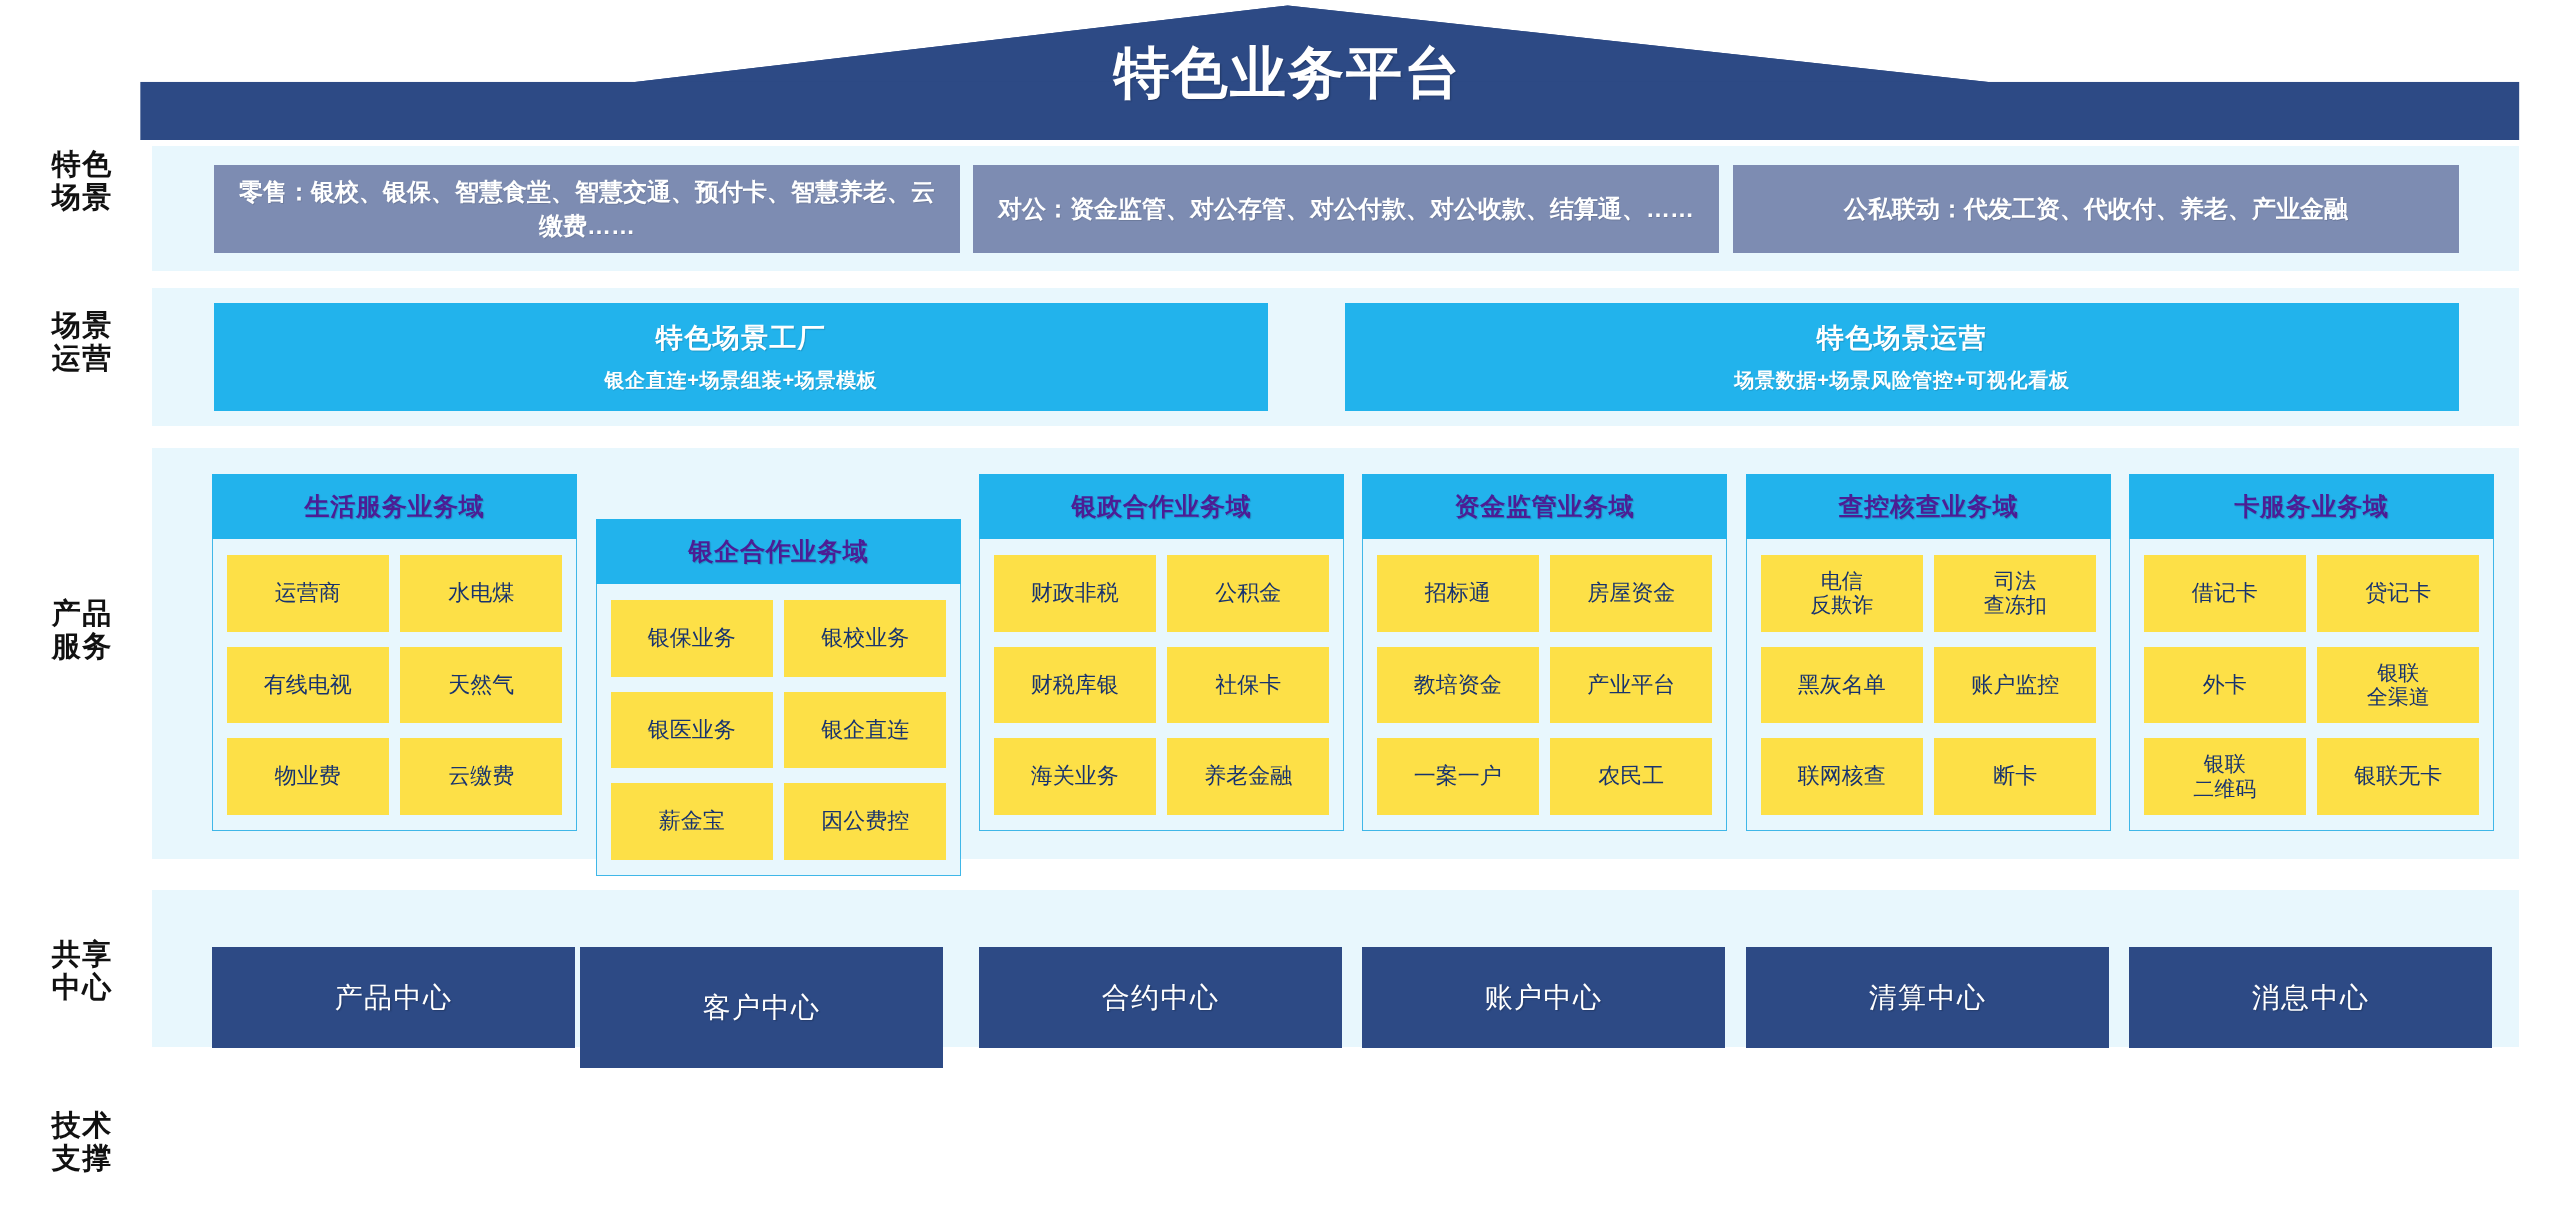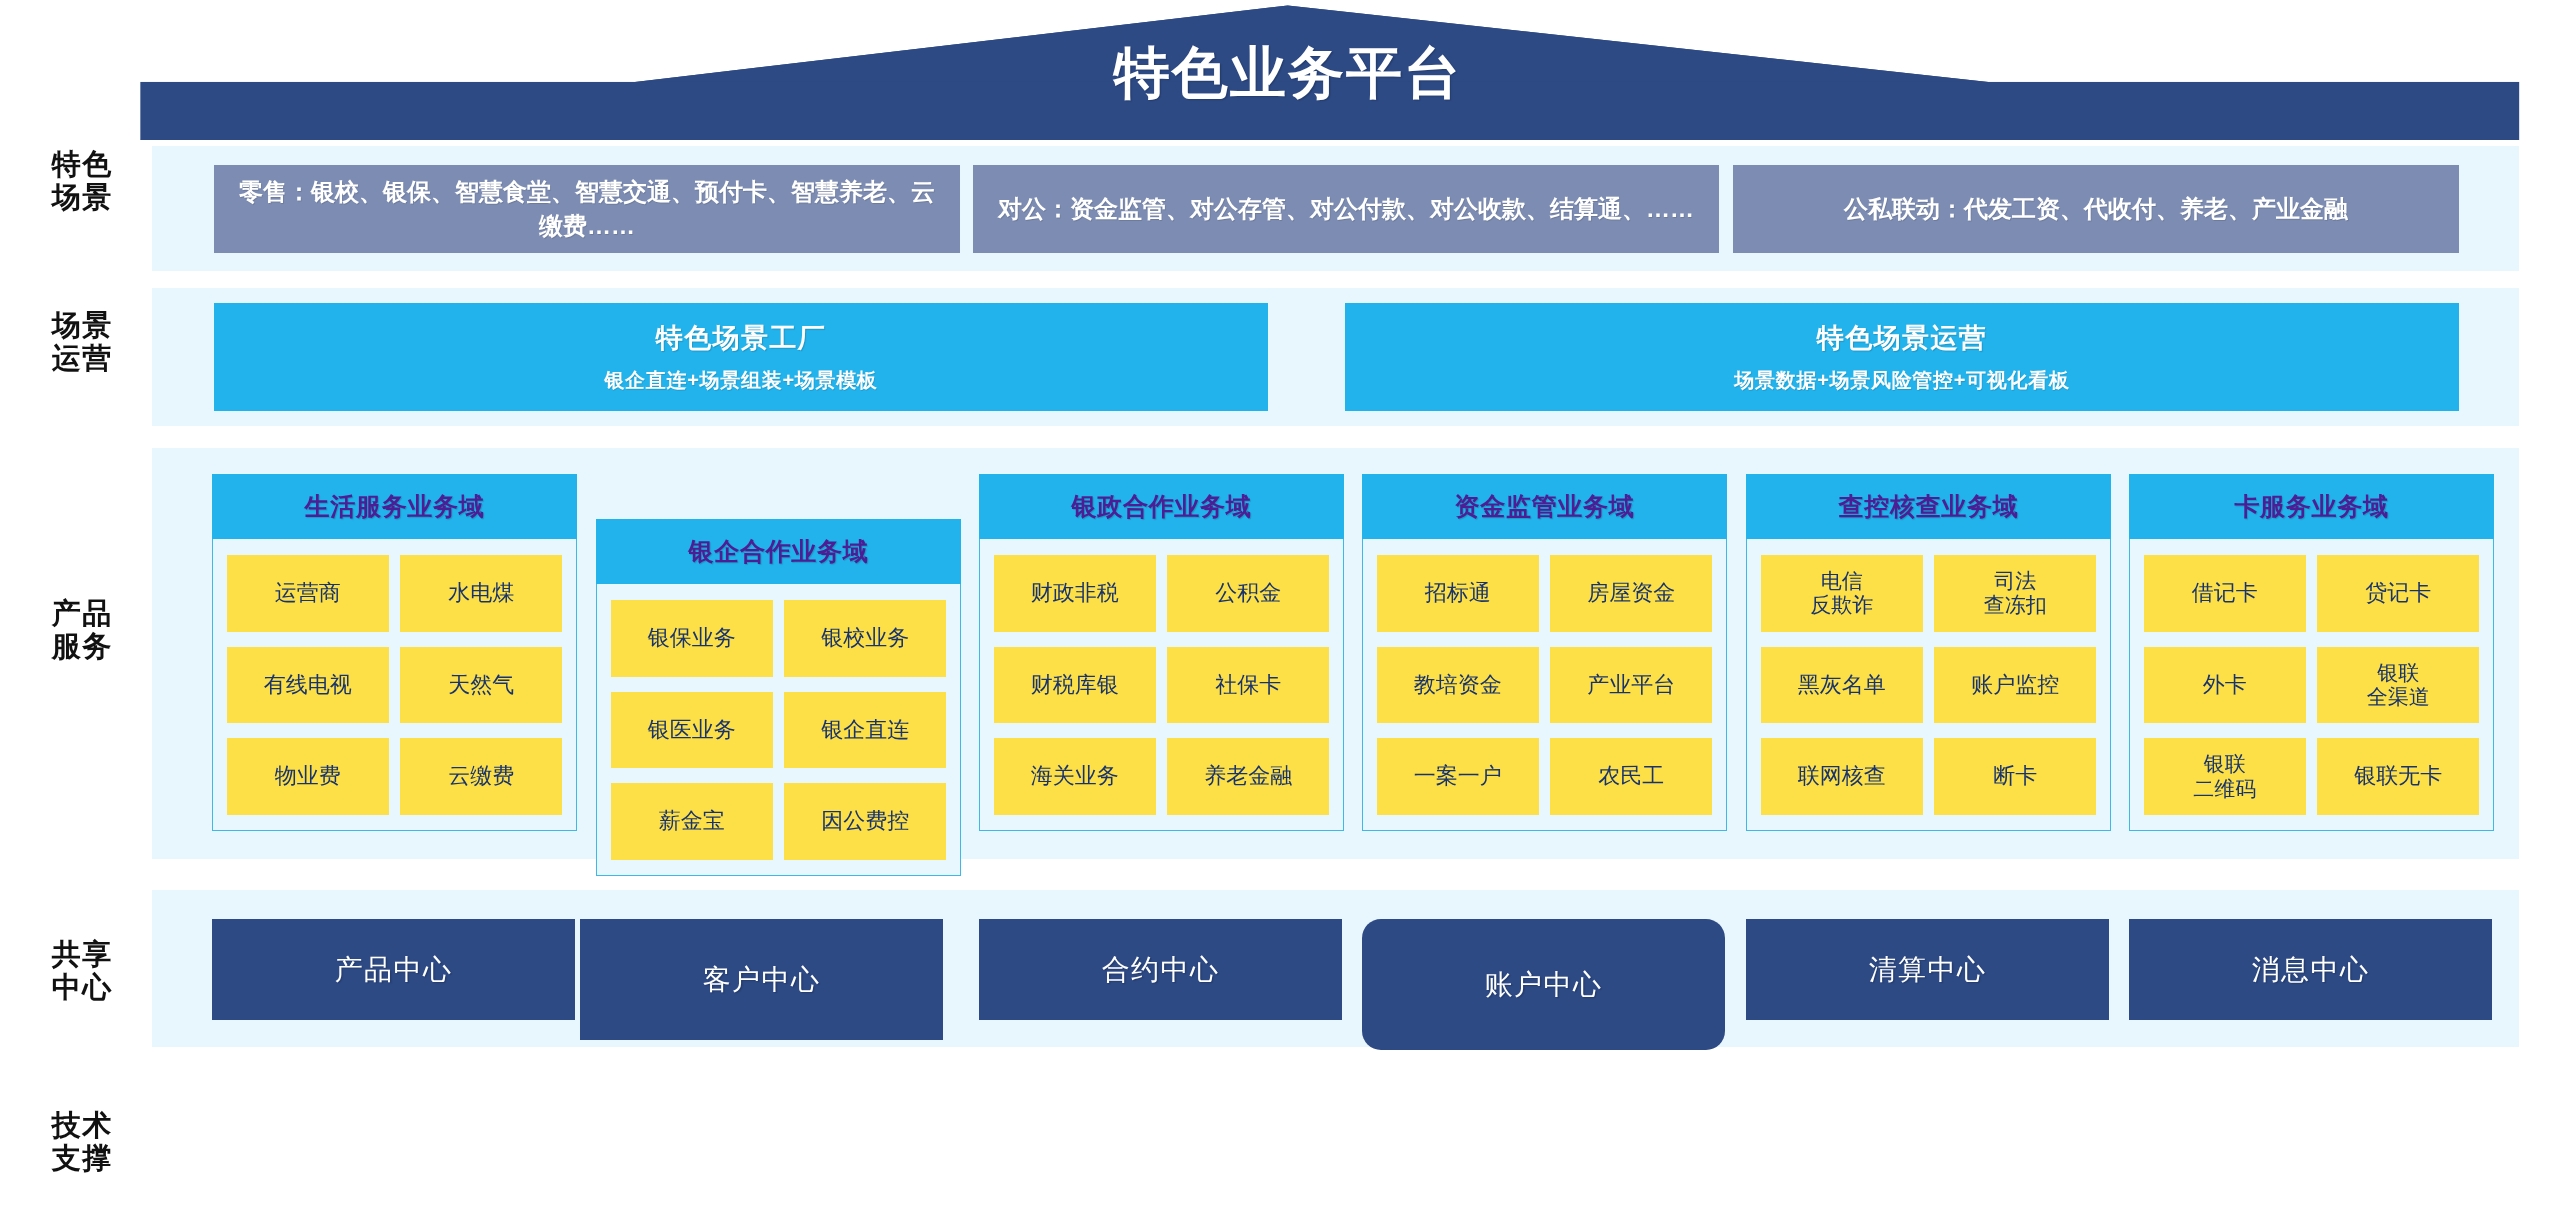--- a/index.html
+++ b/index.html
@@ -87,20 +87,21 @@
     font-size: 22px; font-weight: normal; line-height: 1.2;
   }
   .domain-item.two-line { font-size: 21px; line-height: 1.16; }
 
   
   .center-box {
     position: absolute; background: #2d4a85; color: #ffffff;
     display: flex; align-items: center; justify-content: center;
     font-size: 28px; font-weight: normal; letter-spacing: 1.4px;
     text-shadow: 1.4px 1.4px 1.4px rgba(0,0,0,.2);
+    margin-top: 28px;
   }
 
   
   .tech-bar {
     position: absolute; background: #808fb4; color: #ffffff;
     display: flex; align-items: center; justify-content: center;
     font-size: 38px; font-weight: bold; letter-spacing: 2.1px;
     text-shadow: 1.4px 1.4px 1.4px rgba(0,0,0,.18);
   }
 </style>
@@ -212,20 +213,20 @@
       <div class="domain-item two-line">银联<br>全渠道</div>
       <div class="domain-item two-line">银联<br>二维码</div>
       <div class="domain-item">银联无卡</div>
     </div>
   </div>
 
   <div class="band" style="top:890px; height:157px;">
     <div class="center-box" style="left:60px;   top:29px; width:363px; height:101px;">产品中心</div>
     <div class="center-box" style="left:428px;  top:29px; width:363px; height:121px;font-family:Liberation Mono, monospace;">客户中心</div>
     <div class="center-box" style="left:827px; top:29px; width:363px; height:101px;">合约中心</div>
-    <div class="center-box" style="left:1210px; top:29px; width:363px; height:131px;border-radius:19px;">账户中心</div>
+    <div class="center-box" style="left:1210px; top:29px; width:363px; height:101px;">账户中心</div>
     <div class="center-box" style="left:1594px; top:29px; width:363px; height:101px;">清算中心</div>
     <div class="center-box" style="left:1977px; top:29px; width:363px; height:101px;">消息中心</div>
   </div>
 
 
 </div>
 
 
 </body></html>

